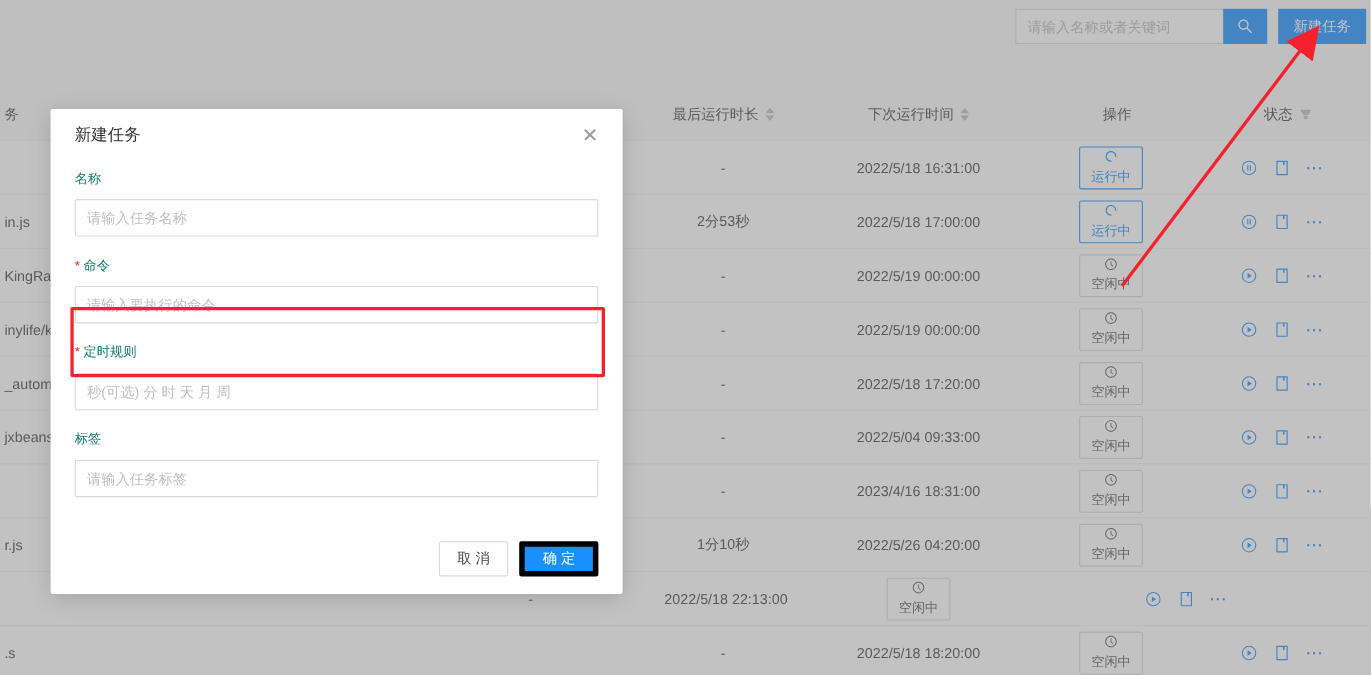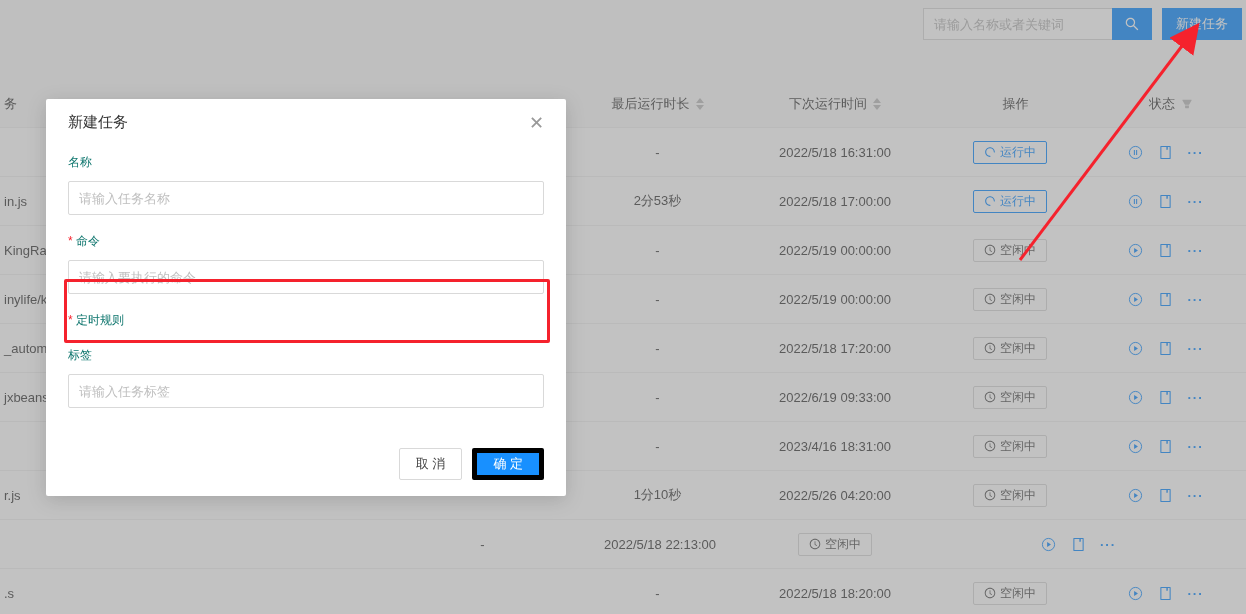--- a/index.html
+++ b/index.html
@@ -28,21 +28,21 @@
   .sorter { display: inline-flex; flex-direction: column; margin-left: 6px; line-height: 5px; }
   .sorter span { width:0; height:0; border-left:4px solid transparent; border-right:4px solid transparent; }
   .sorter .up { border-bottom:5px solid #bfbfbf; margin-bottom:2px; }
   .sorter .dn { border-top:5px solid #bfbfbf; }
   .filter-ico { margin-left: 6px; }
 
   .tbody { height: calc(614px - 80px - 48px); overflow-y: scroll; background: #fff; }
   .trow { display: flex; height: 49px; align-items: center; border-bottom: 1px solid #f0f0f0; font-size: 13px; color: #444; }
   .trow .col-name { color: #444; overflow: hidden; text-overflow: ellipsis; }
   .trow .col-dur, .trow .col-next { color: #444; }
-  .badge { display: inline-flex; align-items: center; gap: 4px; border: 1px solid #d9d9d9; border-radius: 2px; padding: 2px 10px; font-size: 12px; color: #555; background: #fff; }
+  .badge { display: inline-flex; align-items: center; gap: 4px; border: 1px solid #d9d9d9; border-radius: 2px; padding: 2px 10px; font-size: 12px; color: #555; background: #fff; flex-direction: column; }
   .badge.running { border-color: #1890ff; color: #1890ff; }
   .badge svg { width: 12px; height: 12px; }
   .actions { display: flex; gap: 14px; align-items: center; justify-content: center; color: #1890ff; }
   .actions .ico { width: 16px; height: 16px; cursor: pointer; display: inline-flex; align-items: center; justify-content: center; }
   .actions .ico svg { width: 15px; height: 15px; }
   .dots { color: #1890ff; letter-spacing: 1px; font-weight: bold; cursor: pointer; }
 
   
   .mask { position: absolute; inset: 0; background: rgba(120,120,120,0.45); }
   .modal { position: absolute; left: 46px; top: 99px; width: 520px; background: #fff; box-shadow: 0 4px 20px rgba(0,0,0,.15); border-radius: 2px; }
@@ -279,21 +279,21 @@
               </span>
               <span class="dots">···</span>
             </div>
           </div>
         </div>
         <div class="trow">
           <div class="col col-name">jxbeans</div>
           <div class="col col-cmd"></div>
           <div class="col col-sched"></div>
           <div class="col col-dur">-</div>
-          <div class="col col-next">2022/6/19 09:33:00</div>
+          <div class="col col-next">2022/5/04 09:33:00</div>
           <div class="col col-status">
             <span class="badge">
               <svg viewBox="0 0 1024 1024" fill="currentColor">
                 <path d="M512 64C264.6 64 64 264.6 64 512s200.6 448 448 448 448-200.6 448-448S759.4 64 512 64zm0 820c-205.4 0-372-166.6-372-372s166.6-372 372-372 372 166.6 372 372-166.6 372-372 372z"></path>
                 <path d="M686.7 638.6L544.1 535.5V288c0-4.4-3.6-8-8-8H488c-4.4 0-8 3.6-8 8v275.4c0 2.6 1.2 5 3.3 6.5l165.4 120.6c3.6 2.6 8.6 1.8 11.2-1.7l28.6-39c2.6-3.6 1.8-8.6-1.8-11.2z"></path>
               </svg>
               <span>空闲中</span>
             </span>
           </div>
           <div class="col col-act">
@@ -459,20 +459,21 @@
       <div class="form-item">
         <label class="form-label">名称</label>
         <input class="form-input" placeholder="请输入任务名称" style="">
       </div>
       <div class="form-item" style="position:relative;">
         <label class="form-label req">命令</label>
         <input class="form-input" id="cmd-input" placeholder="请输入要执行的命令" style="">
       </div>
       <div class="form-item">
         <label class="form-label req">定时规则</label>
+        <input class="form-input" placeholder="秒(可选) 分 时 天 月 周" style="">
       </div>
       <div class="form-item">
         <label class="form-label">标签</label>
         <input class="form-input" placeholder="请输入任务标签" style="">
       </div>
     </div>
     <div class="modal-foot">
       <button class="btn btn-default">取 消</button>
       <button class="btn btn-primary">确 定</button>
     </div>

